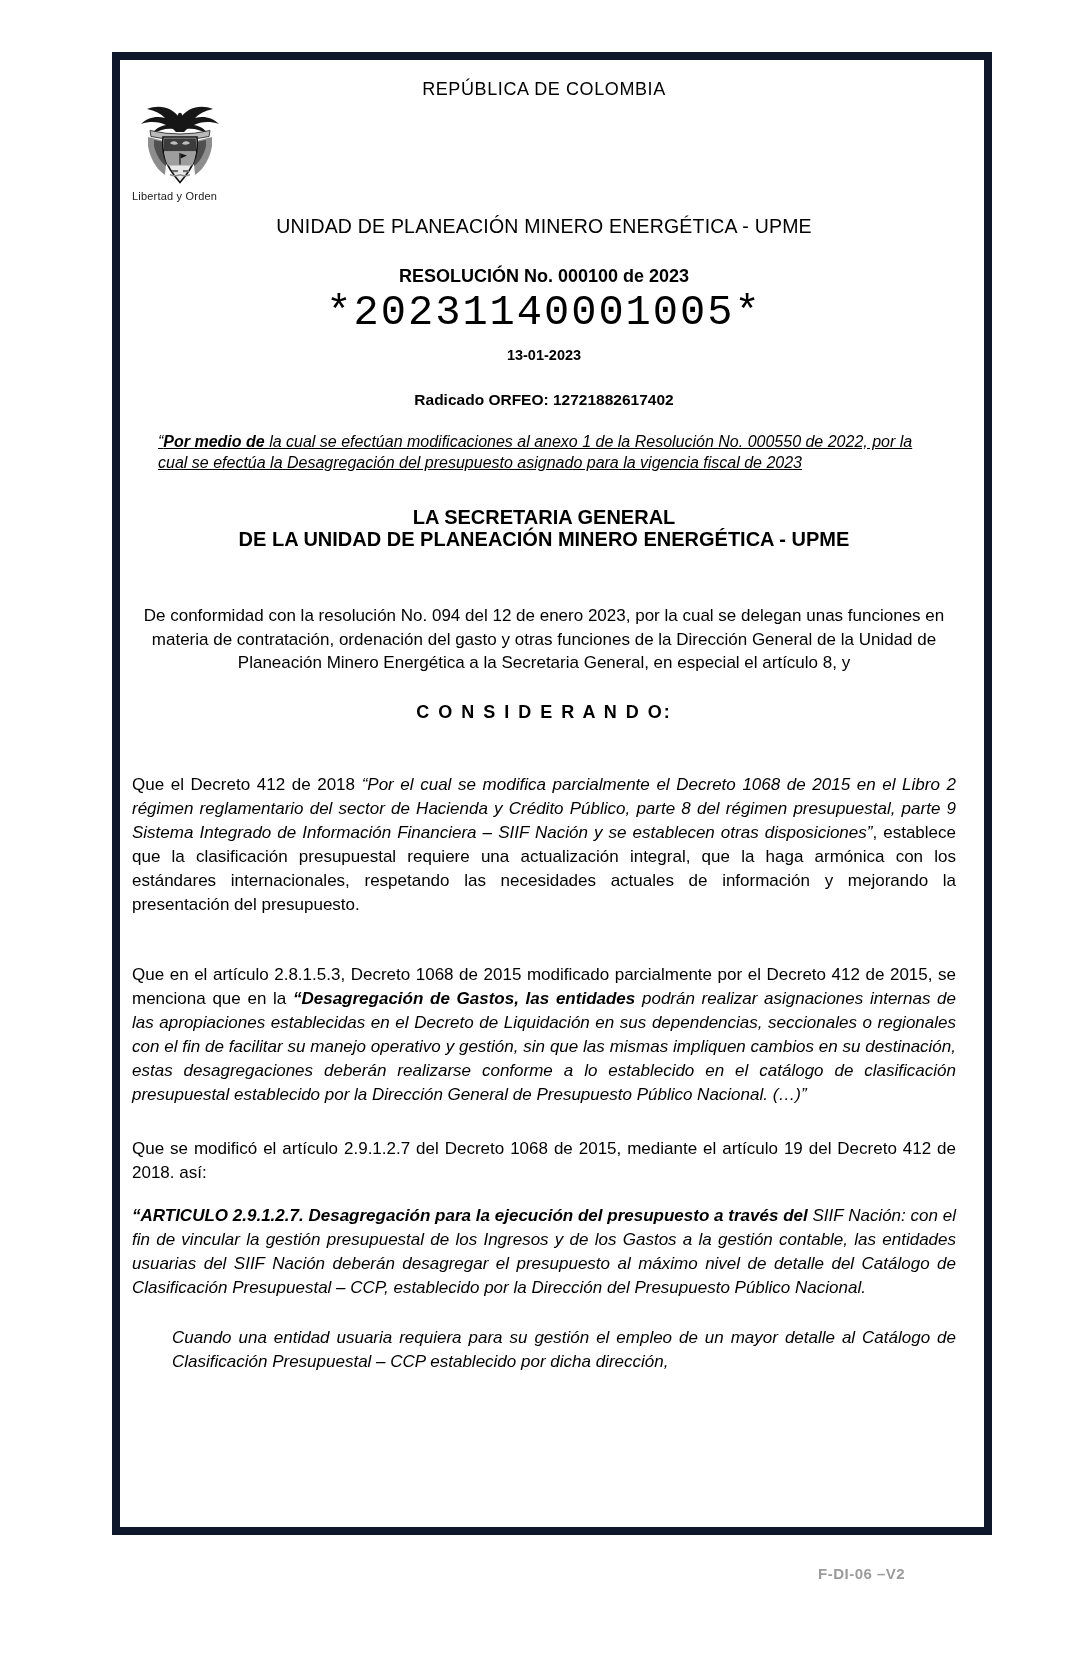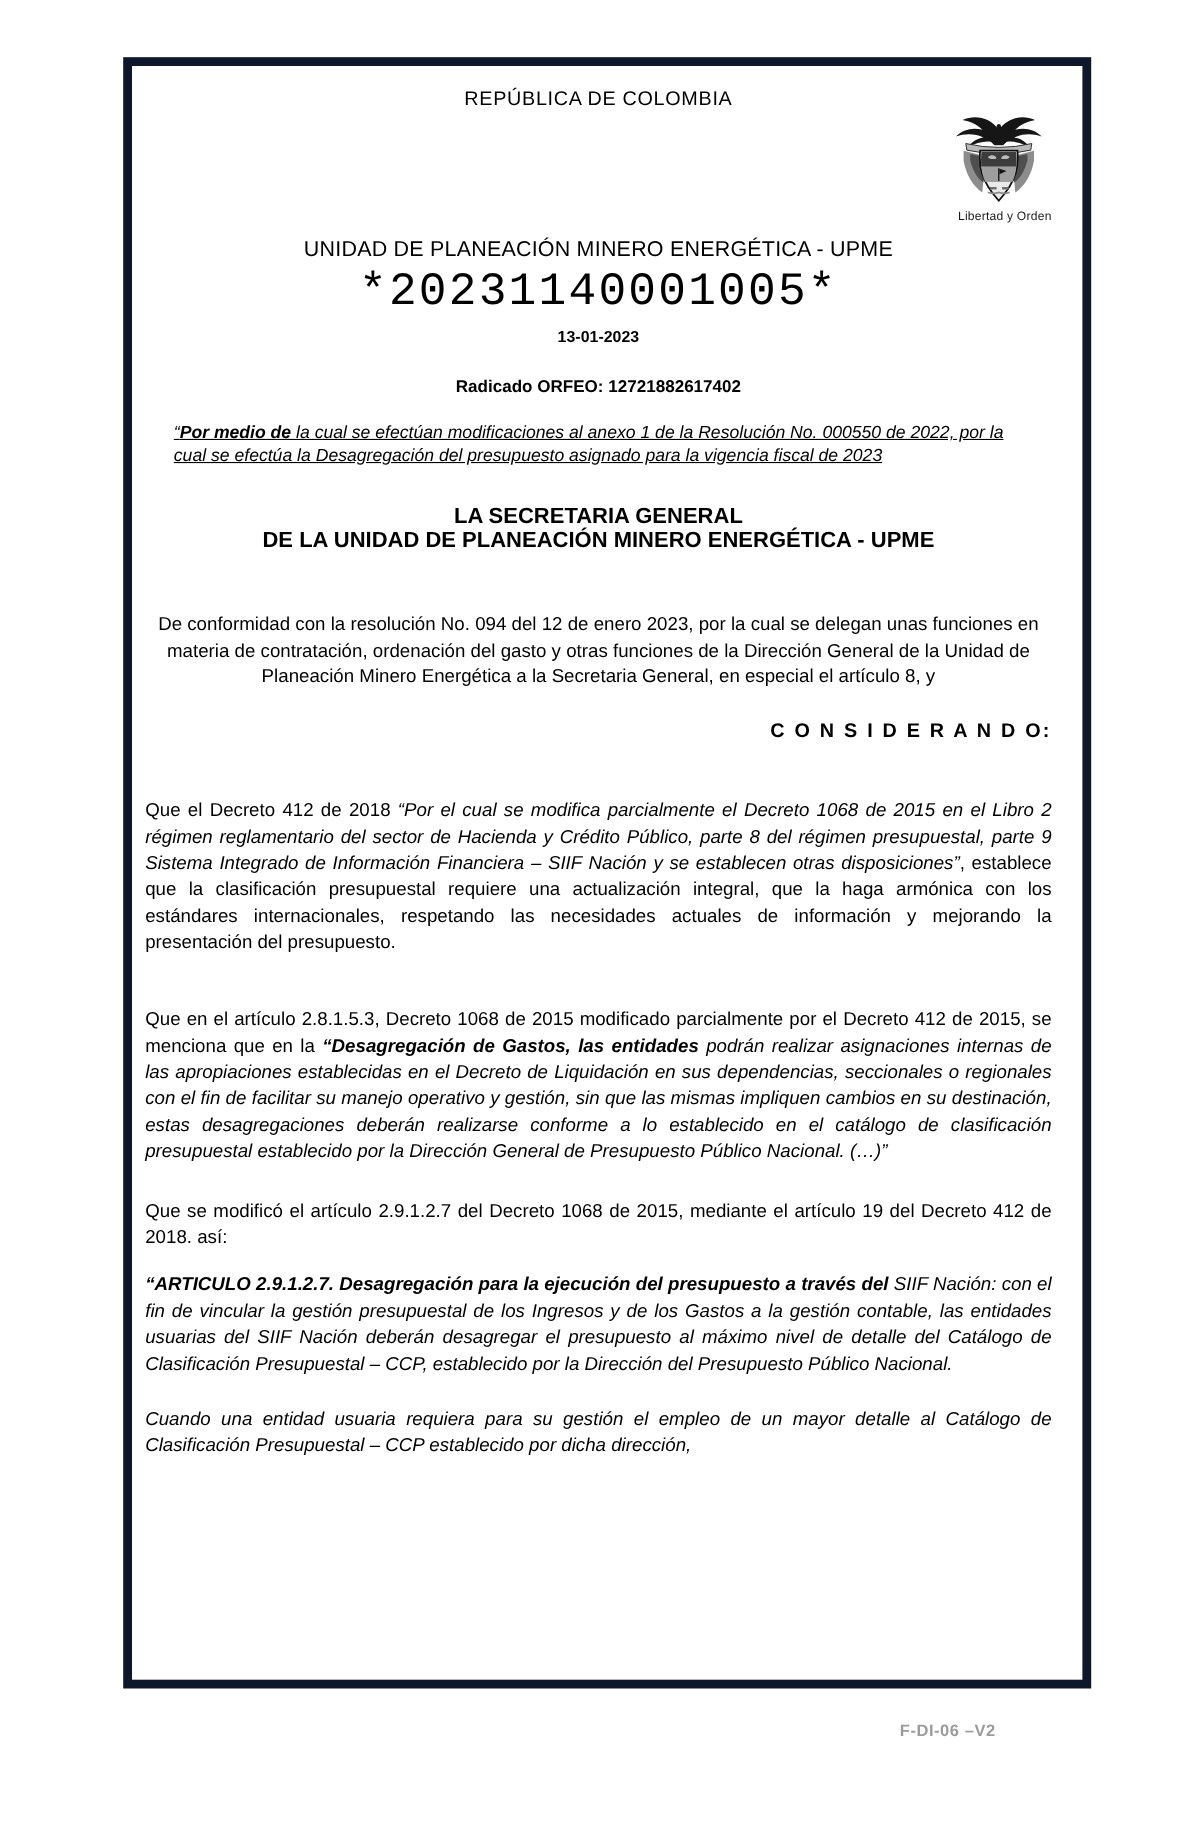--- a/index.html
+++ b/index.html
@@ -27,21 +27,21 @@
     box-sizing: content-box;
   }
   .center { text-align: center; }
 
   .h-republic {
     font-size: 18px;
     line-height: 20px;
     margin-top: 19px;
     letter-spacing: 0.6px;
   }
-  .emblem { margin-top: 4px; text-align: right; }
+  .emblem { margin-top: 4px; text-align: left; }
   .emblem svg { display: inline-block; }
   .motto {
     font-size: 11px;
     line-height: 13px;
     margin-top: -1px;
     letter-spacing: 0.2px;
     color: #1a1a1a;
   }
   .h-entity {
     font-size: 19.5px;
@@ -94,33 +94,32 @@
     line-height: 23.5px;
     margin: 54px 6px 0 6px;
     text-align: center;
   }
   .considerando {
     font-size: 18px;
     line-height: 21px;
     font-weight: bold;
     letter-spacing: 2px;
     margin-top: 27px;
-    text-align: right;
   }
   .body-p {
     font-size: 17px;
     line-height: 24px;
     text-align: justify;
     margin: 0;
   }
   .mt-p1 { margin-top: 50px; }
   .mt-p2 { margin-top: 46px; }
   .mt-p3 { margin-top: 30px; }
   .mt-p4 { margin-top: 19px; }
-  .mt-p5 { margin-top: 26px; }
+  .mt-p5 { margin-top: 26px; margin-left: 40px; }
   .i  { font-style: italic; }
   .bi { font-style: italic; font-weight: bold; }
   .footer-code {
     position: absolute;
     left: 818px;
     top: 1565px;
     font-size: 15px;
     line-height: 18px;
     font-weight: bold;
     color: #9b9b9b;
@@ -164,20 +163,21 @@
 
         <path fill="#6f6f6f" d="M40,67 h6 v2.2 h-6 Z"></path>
         <path fill="#6f6f6f" d="M51,67 h6 v2.2 h-6 Z"></path>
         <path fill="#8a8a8a" d="M38,71 q5,2 10,0 q5,2 10,0 l0,1.6 q-5,2 -10,0 q-5,2 -10,0 Z"></path>
       </svg>
       <div class="motto">Libertad y Orden</div>
     </div>
 
     <div class="center h-entity">UNIDAD DE PLANEACIÓN MINERO ENERGÉTICA - UPME</div>
 
+    <div class="center h-resolution">RESOLUCIÓN No. 000100 de 2023</div>
 
     <div class="center barcode">*20231140001005*</div>
 
     <div class="center h-date">13-01-2023</div>
 
     <div class="center h-radicado">Radicado ORFEO: 12721882617402</div>
 
     <p class="quote"><span class="i">“</span><span class="bi">Por medio de </span><span class="i">la cual se efectúan modificaciones al anexo 1 de la Resolución No. 000550 de 2022, por la cual se efectúa la Desagregación del presupuesto asignado para la vigencia fiscal de 2023</span></p>
 
     <div class="center issuer issuer-first">LA SECRETARIA GENERAL</div>

